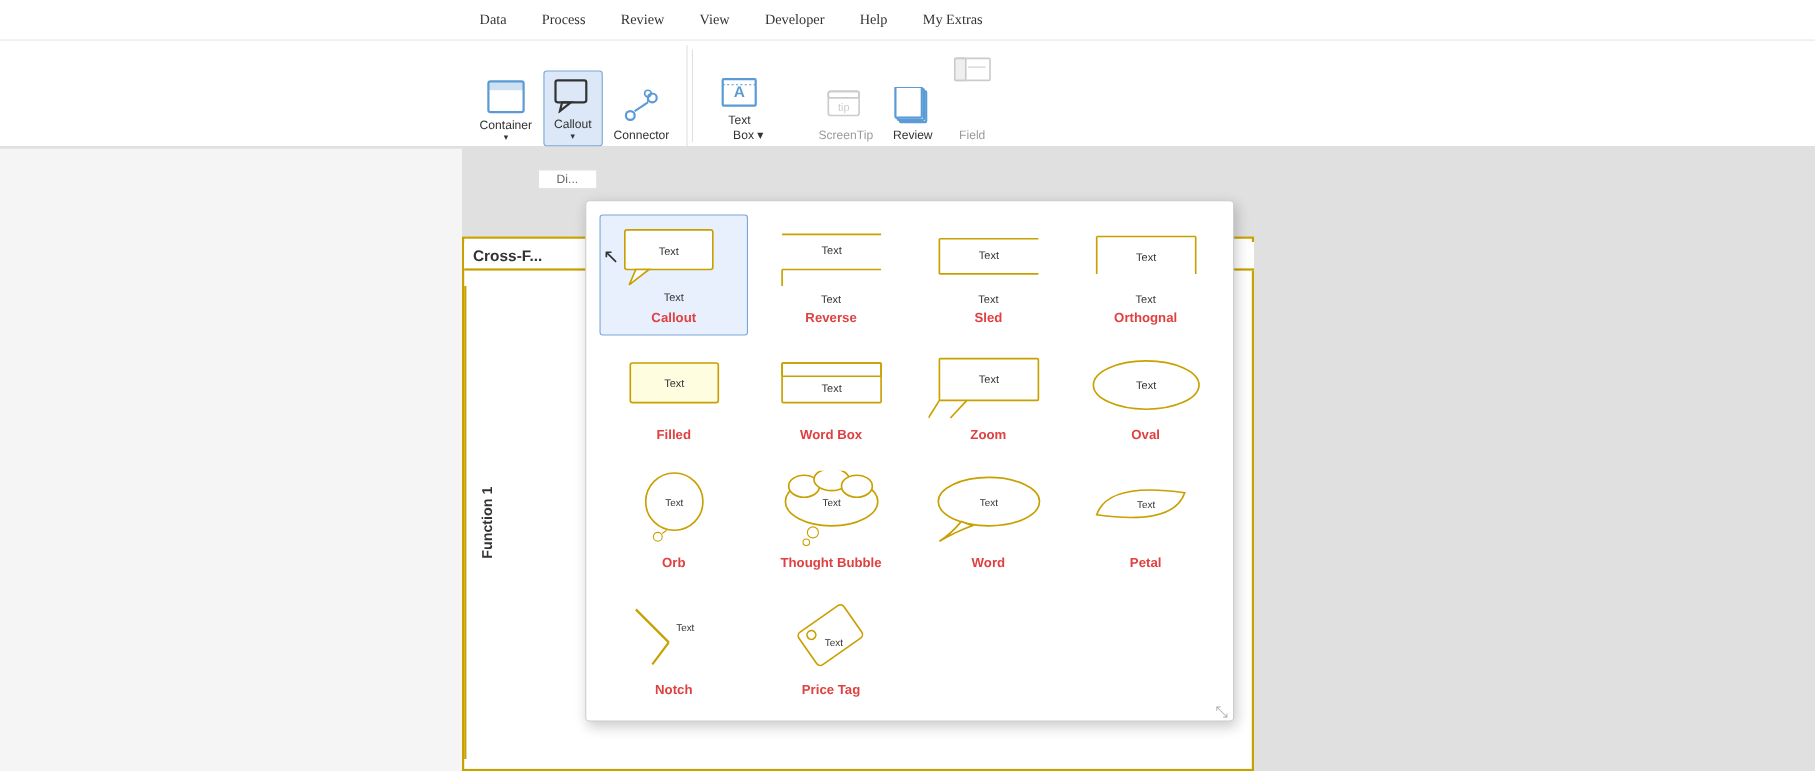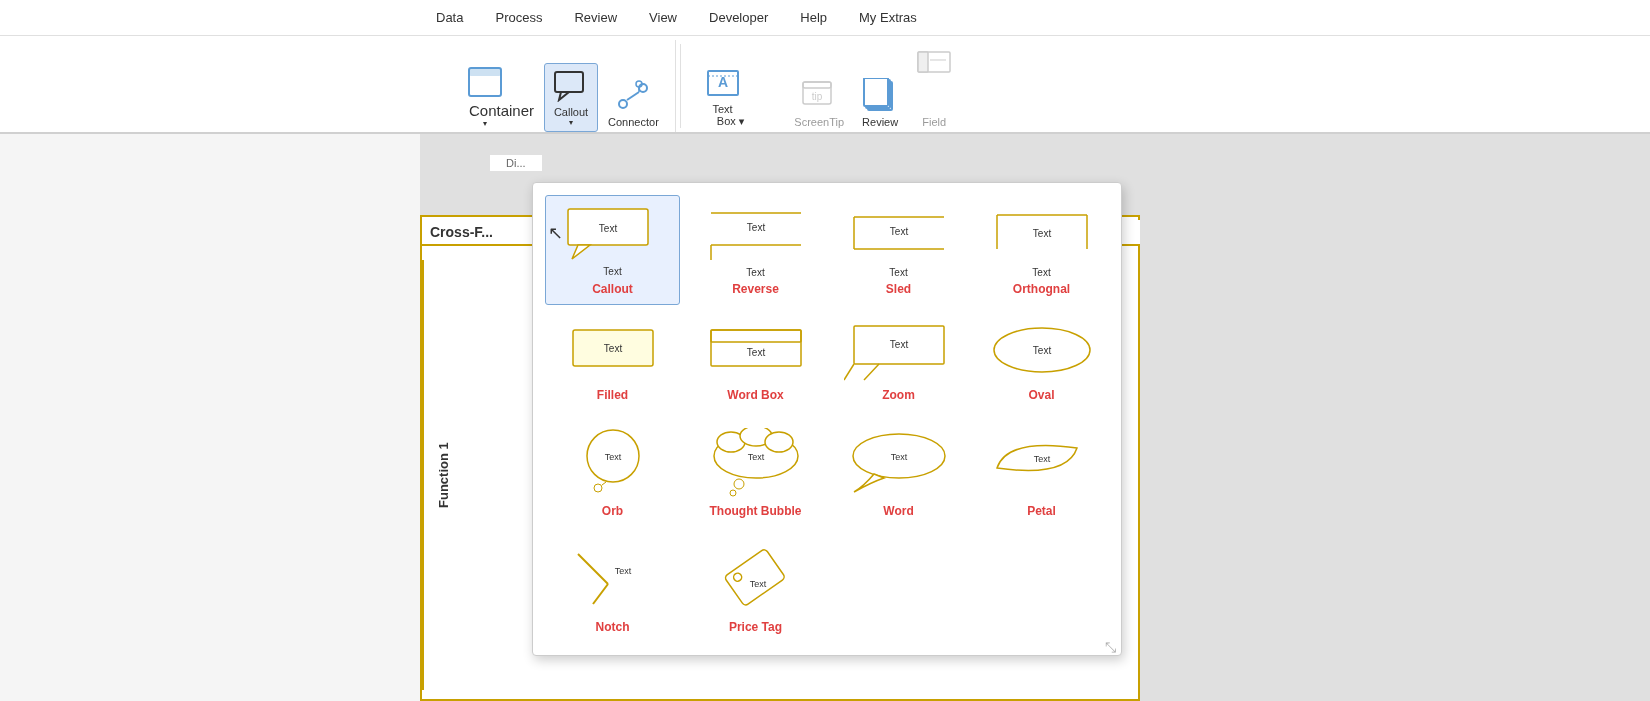--- a/index.html
+++ b/index.html
@@ -29,20 +29,21 @@
       border-bottom: 1px solid #e0e0e0;
     }
 
     .menu-bar-left {
       width: 420px;
     }
 
     .menu-items {
       display: flex;
       gap: 0;
+      font-family: Liberation Serif, serif;
     }
 
     .menu-item {
       padding: 6px 16px;
       font-size: 13px;
       color: #333;
       cursor: pointer;
       white-space: nowrap;
     }
 
@@ -230,21 +231,21 @@
 
     <div style="display:flex;align-items:flex-end;gap:2px;padding:0 8px;border-right:1px solid #e0e0e0;">
 
       <button class="tool-btn">
         <div class="tool-icon">
           <svg width="36" height="32">
             <rect x="2" y="2" width="32" height="28" rx="2" fill="none" stroke="#5b9bd5" stroke-width="2"></rect>
             <rect x="2" y="2" width="32" height="8" rx="2" fill="#5b9bd5" opacity="0.3"></rect>
           </svg>
         </div>
-        <span style="font-size:15px;margin-left:33px;">Container</span>
+        <span style="font-size:11px;">Container</span>
         <span style="font-size:8px;">▾</span>
       </button>
 
       <button class="tool-btn active">
         <div class="tool-icon">
           <svg width="36" height="32">
             <rect x="2" y="2" width="28" height="20" rx="2" fill="none" stroke="#333" stroke-width="2"></rect>
             <polygon points="8,22 6,30 16,22" fill="none" stroke="#333" stroke-width="2"></polygon>
           </svg>
         </div>

